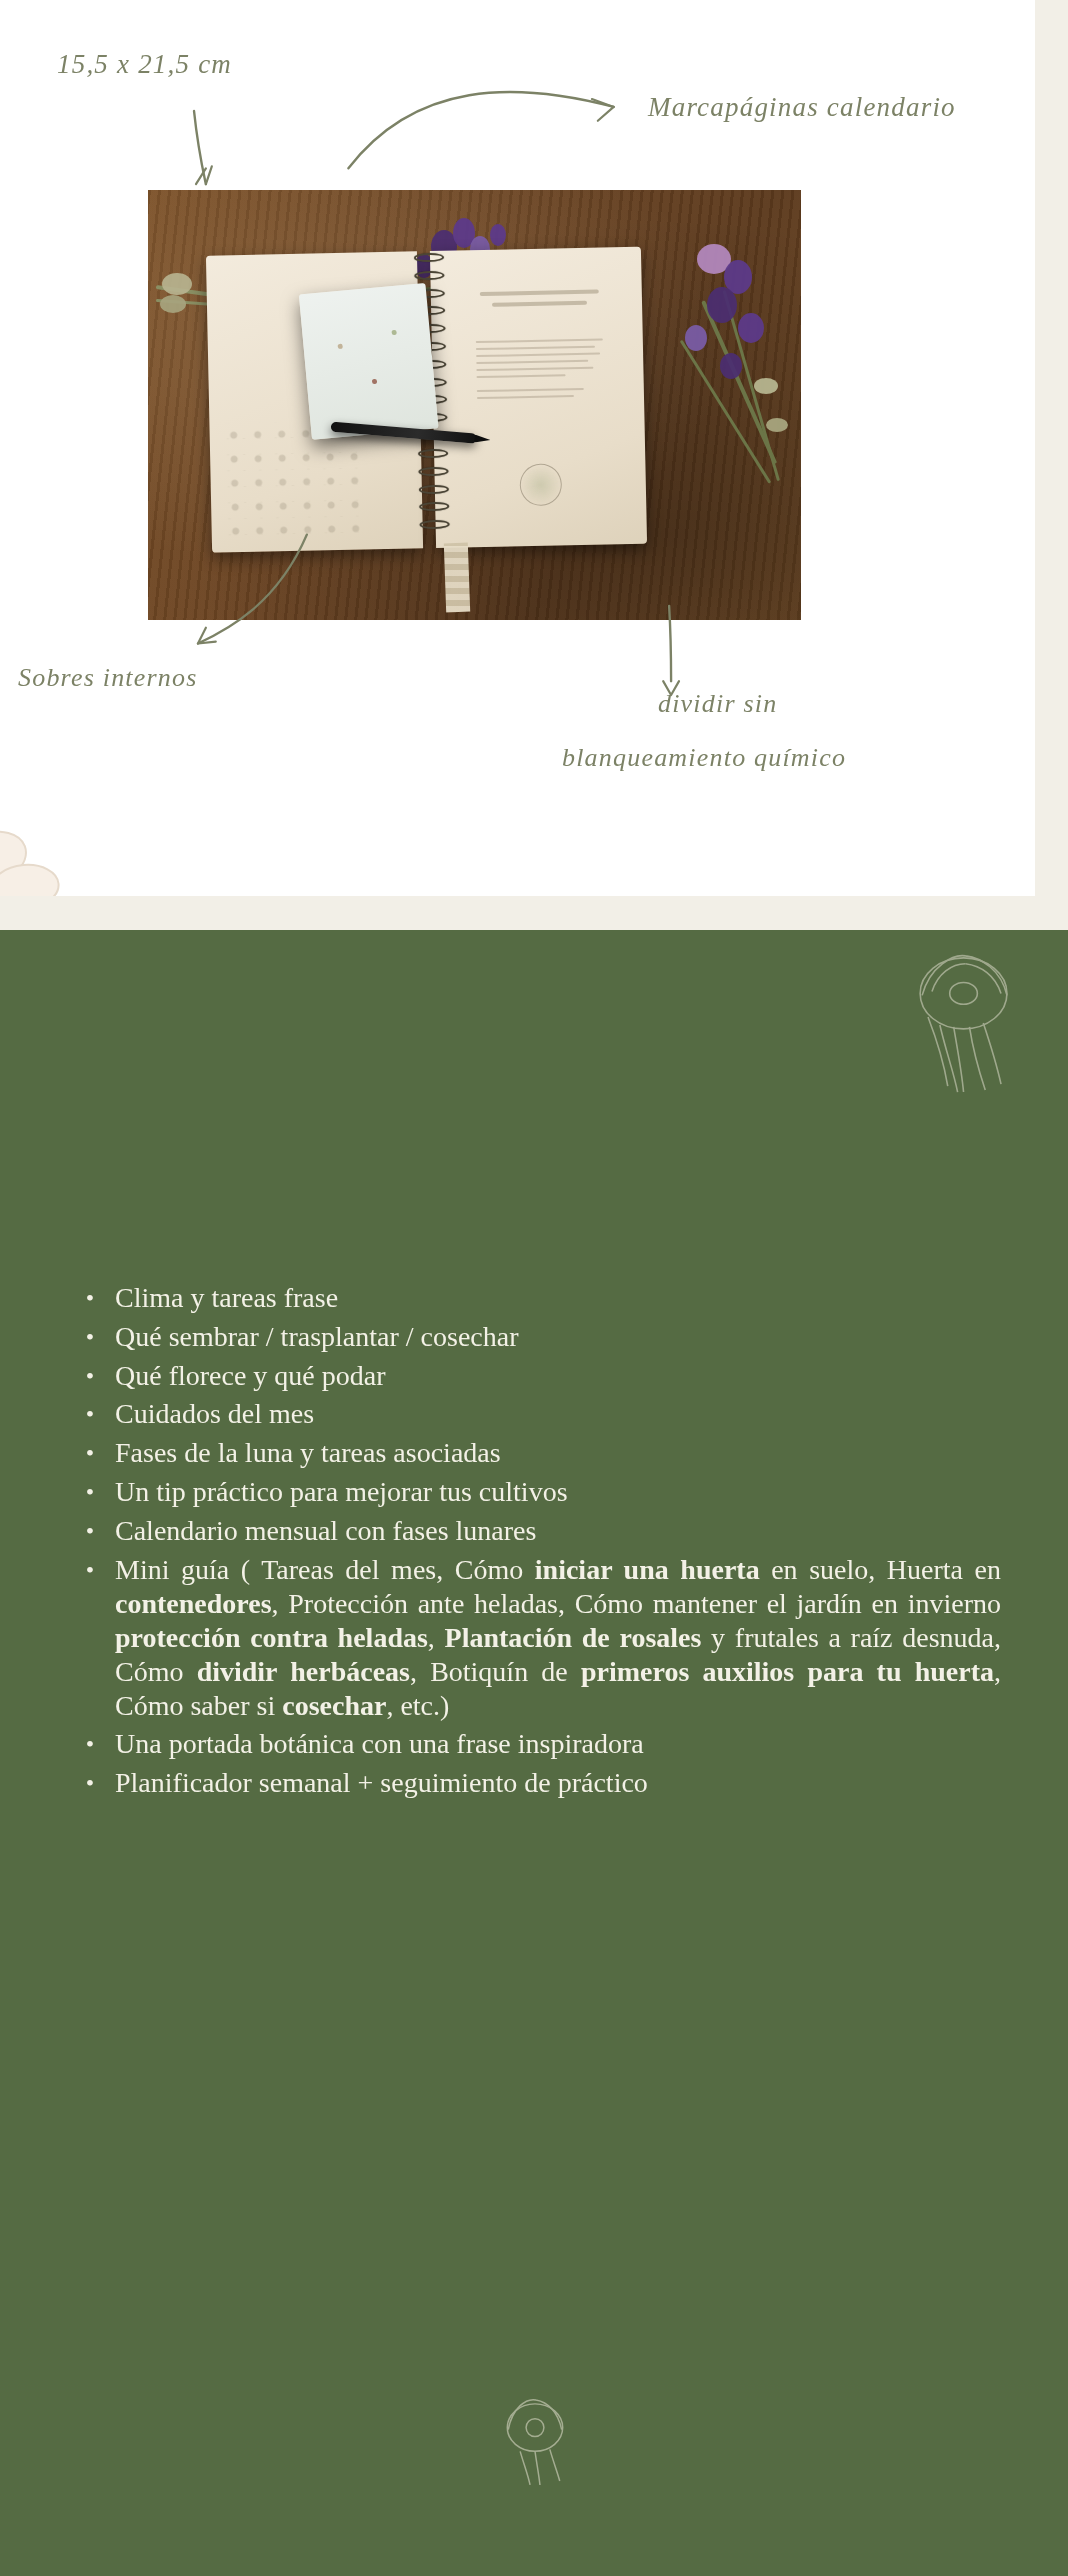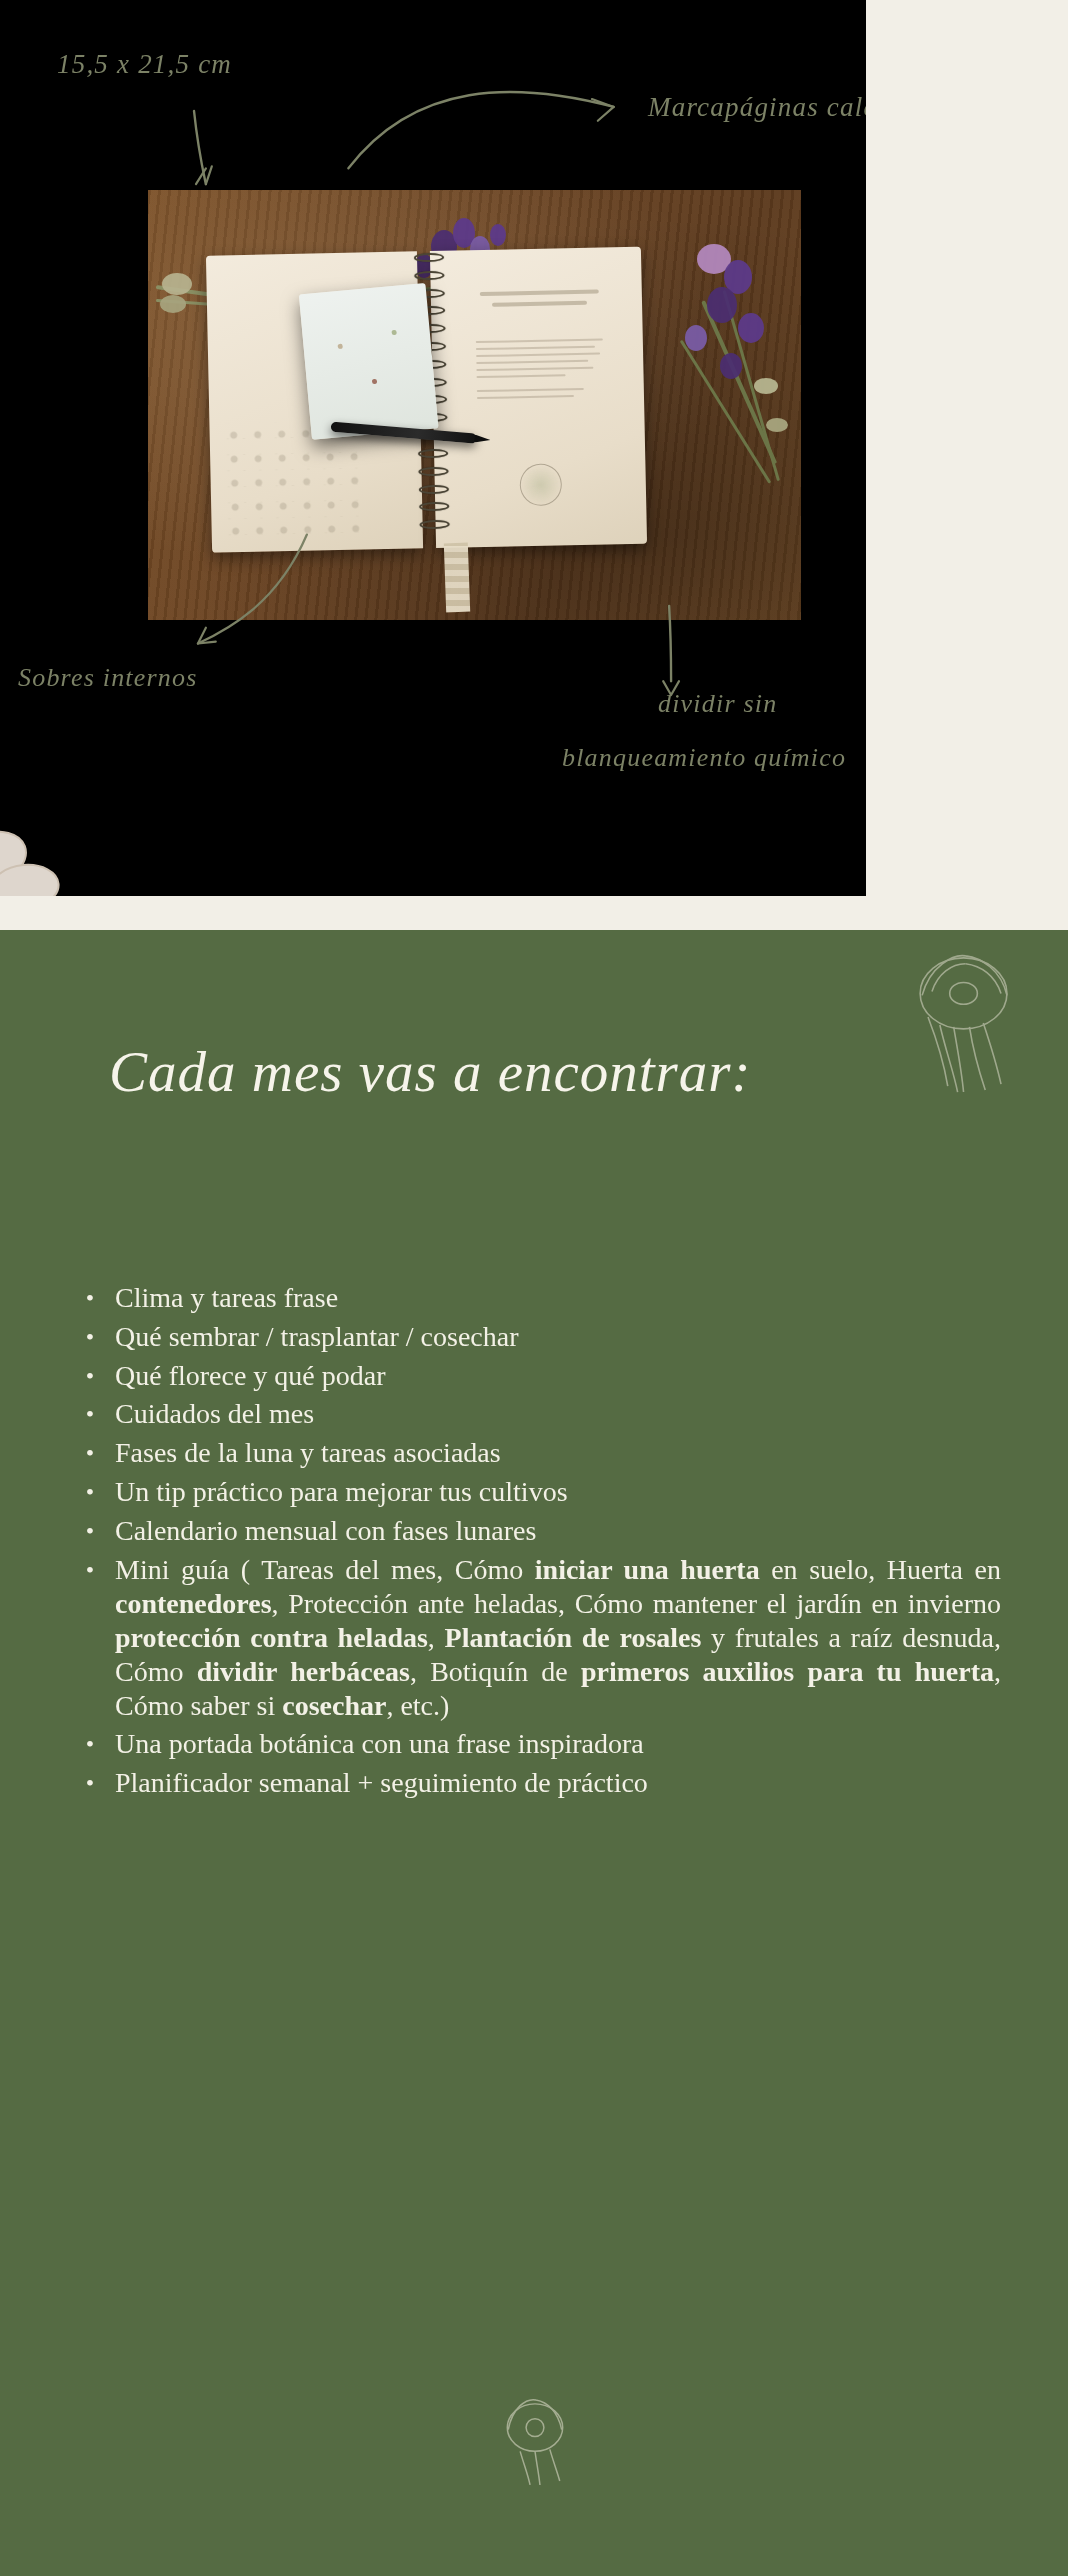--- a/index.html
+++ b/index.html
@@ -9,23 +9,23 @@
     height: 2576px;
     background: #f2efe7;
     font-family: "Liberation Serif", serif;
     overflow: hidden;
     position: relative;
   }
 
   
   .top-section {
     position: relative;
-    width: 866px;
+    width: 1035px;
     height: 896px;
-    background: #000000;
+    background: #ffffff;
     overflow: hidden;
   }
 
   .annot {
     position: absolute;
     color: #7c8266;
     font-family: "Liberation Serif", serif;
     font-style: italic;
     font-size: 26px;
     letter-spacing: 1.2px;
@@ -369,21 +369,20 @@
       <path d="M64,16 C80,18 94,28 100,46"></path>
       <path d="M38,78 C44,104 52,126 56,146"></path>
       <path d="M52,80 C56,104 60,124 62,146"></path>
       <path d="M68,80 C72,106 78,126 84,144"></path>
       <path d="M82,76 C90,100 96,120 100,138"></path>
       <path d="M26,70 C36,96 42,116 46,140"></path>
       <ellipse cx="62" cy="46" rx="14" ry="11"></ellipse>
     </g>
   </svg>
 
-  <div class="heading">Cada mes vas a encontrar:</div>
 
   <div class="bullets">
     <ul>
       <li>
           <span class="dot">•</span>
           <span class="txt">Clima y tareas frase</span>
         </li>
       <li>
           <span class="dot">•</span>
           <span class="txt">Qué sembrar / trasplantar / cosechar</span>

